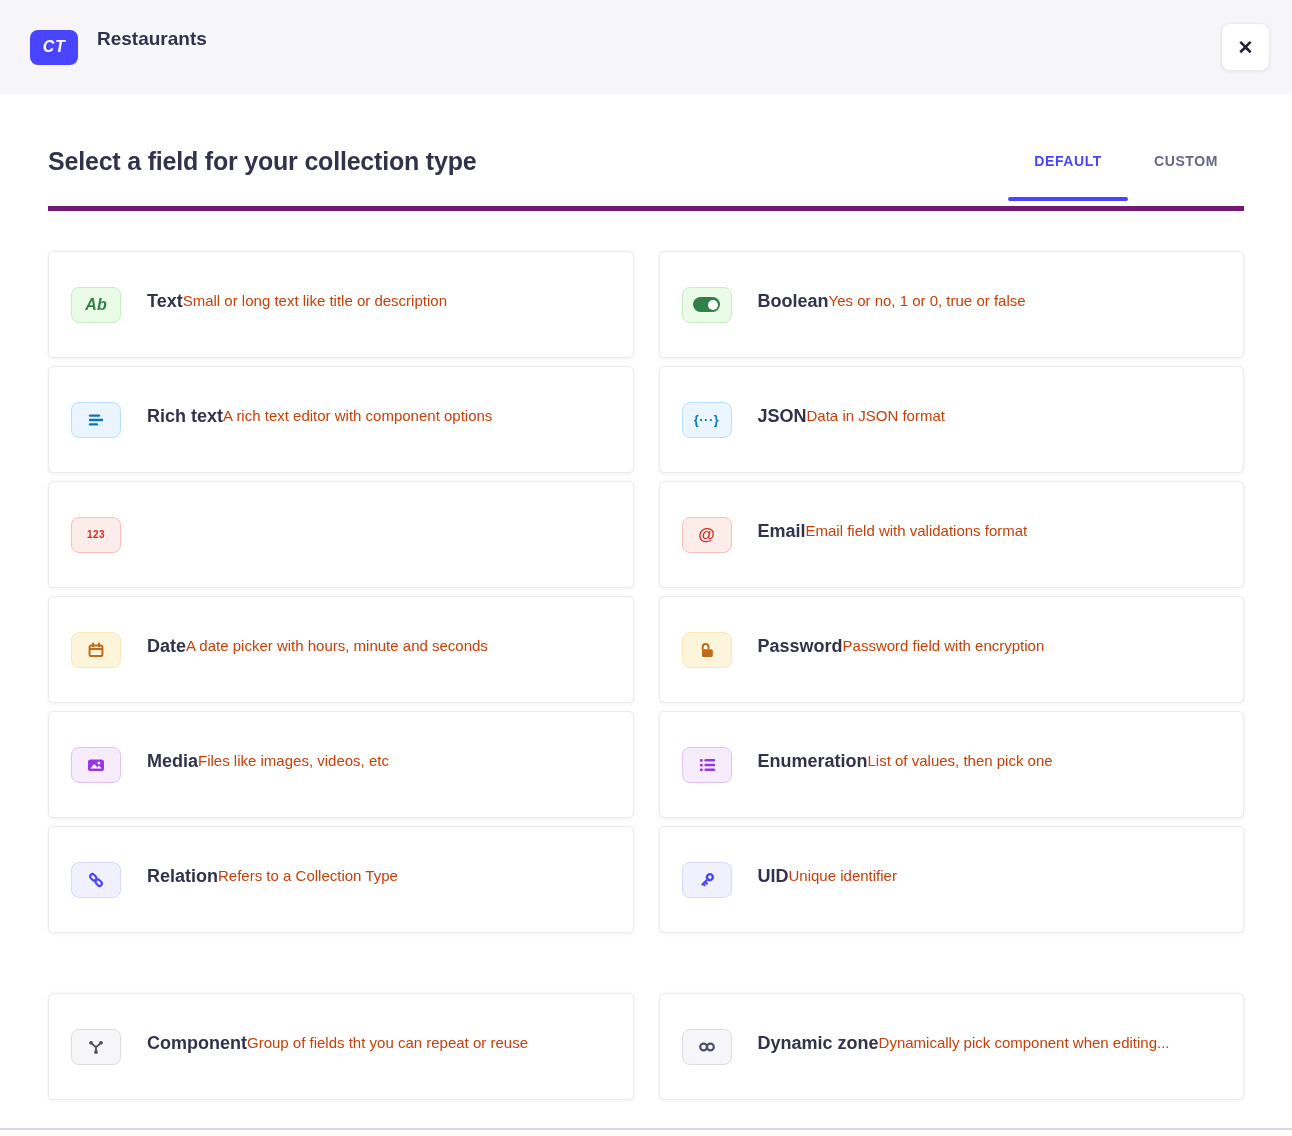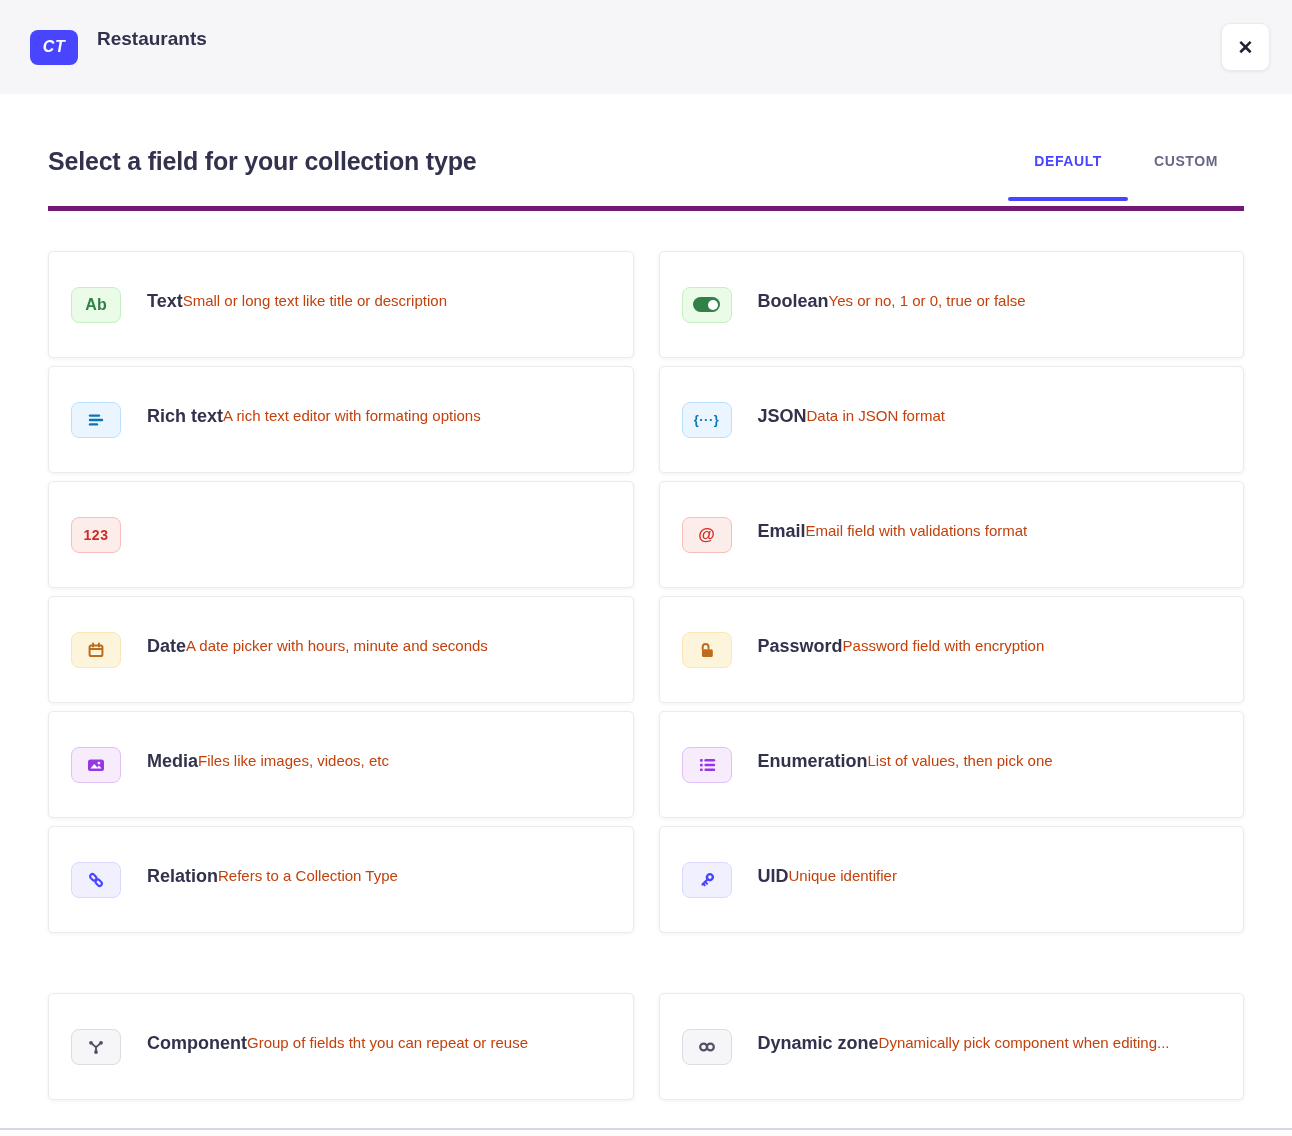--- a/index.html
+++ b/index.html
@@ -182,21 +182,21 @@
       <h2 class="page-title">Select a field for your collection type</h2>
       <nav class="tabs">
         <button class="tab active">DEFAULT</button>
         <button class="tab">CUSTOM</button>
       </nav>
     </div>
 
     <div class="grid" id="grid-main">
         <button class="card">
     <span class="icon-box" style="background: rgb(234, 251, 231); border-color: rgb(198, 240, 194); color: rgb(50, 128, 72);">
-            <span class="txt" style="font-size:16px;font-weight:700;">Ab</span>
+            <span class="txt" style="font-size:16px;font-weight:700;font-style:italic;">Ab</span>
           </span>
     <span class="card-text">
       <span class="card-title">Text</span>
       <span class="card-desc">Small or long text like title or description</span>
     </span>
   </button>
         <button class="card">
     <span class="icon-box" style="background: rgb(234, 251, 231); border-color: rgb(198, 240, 194); color: rgb(50, 128, 72);">
             <span class="tgl">
               <span class="tgl-knob"></span>
@@ -212,35 +212,35 @@
             <svg width="20" height="20" viewBox="0 0 20 20">
               <g stroke="currentColor" stroke-width="2.4" stroke-linecap="round">
                 <line x1="4" y1="5.6" x2="13" y2="5.6"></line>
                 <line x1="4" y1="10" x2="16" y2="10"></line>
                 <line x1="4" y1="14.4" x2="11" y2="14.4"></line>
               </g>
             </svg>
           </span>
     <span class="card-text">
       <span class="card-title">Rich text</span>
-      <span class="card-desc">A rich text editor with formating options</span>
+      <span class="card-desc">A rich text editor with component options</span>
     </span>
   </button>
         <button class="card">
     <span class="icon-box" style="background: rgb(234, 245, 255); border-color: rgb(184, 225, 255); color: rgb(12, 117, 175);">
             <span class="txt" style="font-size:13px;font-weight:700;letter-spacing:0.5px;">{···}</span>
           </span>
     <span class="card-text">
       <span class="card-title">JSON</span>
       <span class="card-desc">Data in JSON format</span>
     </span>
   </button>
         <button class="card">
     <span class="icon-box" style="background: rgb(252, 236, 234); border-color: rgb(245, 192, 184); color: rgb(208, 43, 32);">
-            <span class="txt" style="font-size:14px;font-weight:700;letter-spacing:0.5px;">123</span>
+            <span class="txt" style="font-size:10px;font-weight:700;letter-spacing:0.5px;">123</span>
           </span>
   </button>
         <button class="card">
     <span class="icon-box" style="background: rgb(252, 236, 234); border-color: rgb(245, 192, 184); color: rgb(208, 43, 32);">
             <span class="txt" style="font-size:17px;font-weight:700;">@</span>
           </span>
     <span class="card-text">
       <span class="card-title">Email</span>
       <span class="card-desc">Email field with validations format</span>
     </span>

